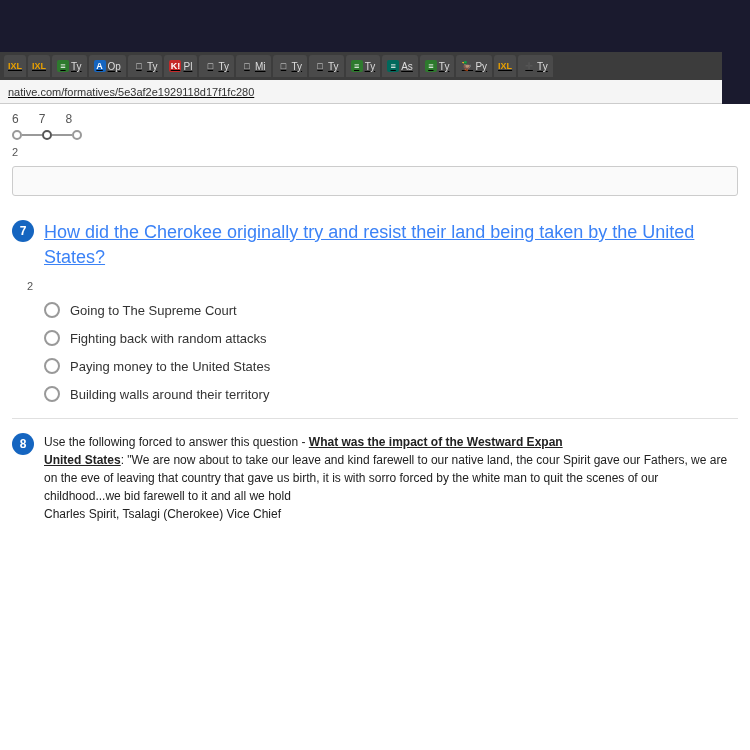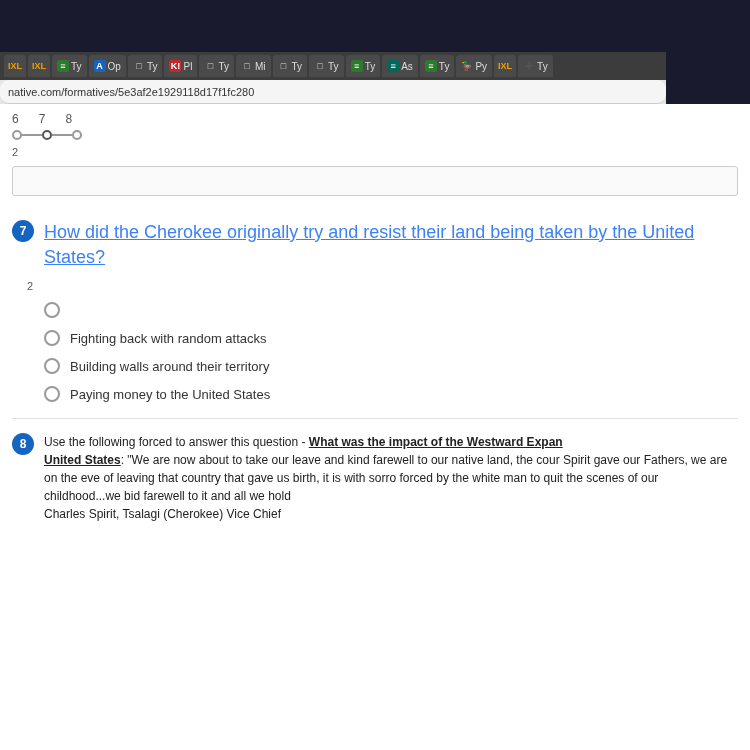--- a/index.html
+++ b/index.html
@@ -6,22 +6,23 @@
     body {
       width: 750px;
       height: 750px;
       overflow: hidden;
       background: #1a1a2e;
       font-family: Arial, sans-serif;
       font-size: 13px;
     }
 
     .browser-chrome {
-      width: 666px;
+      width: 722px;
       background: #e5e5e5;
+      text-decoration: underline;
     }
 
     .tab-bar {
       display: flex;
       align-items: center;
       background: #3c3c3c;
       height: 28px;
       overflow: hidden;
       padding: 0 4px;
       gap: 2px;
@@ -59,21 +60,20 @@
 
     .address-bar {
       background: #f5f5f5;
       padding: 3px 8px;
       font-size: 11px;
       color: #333;
       border-bottom: 1px solid #ccc;
       height: 24px;
       display: flex;
       align-items: center;
-      border-radius: 9px;
     }
 
     .page-content {
       background: #ffffff;
       width: 750px;
       height: 698px;
       overflow: hidden;
       position: relative;
     }
 
@@ -331,35 +331,36 @@
   </div>
 
   <div style="padding: 0px 12px 0 27px; font-size:11px; color:#555;">
     <span>2</span>
   </div>
 
   <div class="answer-options">
 
     <div class="answer-option">
       <div class="radio-circle"></div>
+      <span>Going to The Supreme Court</span>
     </div>
 
     <div class="answer-option">
       <div class="radio-circle"></div>
       <span>Fighting back with random attacks</span>
     </div>
 
     <div class="answer-option">
       <div class="radio-circle"></div>
-      <span>Building walls around their territory</span>
+      <span>Paying money to the United States</span>
     </div>
 
     <div class="answer-option">
       <div class="radio-circle"></div>
-      <span>Paying money to the United States</span>
+      <span>Building walls around their territory</span>
     </div>
 
   </div>
 
   <div class="divider"></div>
 
   <div class="question-8-section">
     <div class="question-number-badge-8">
       <span>8</span>
     </div>

